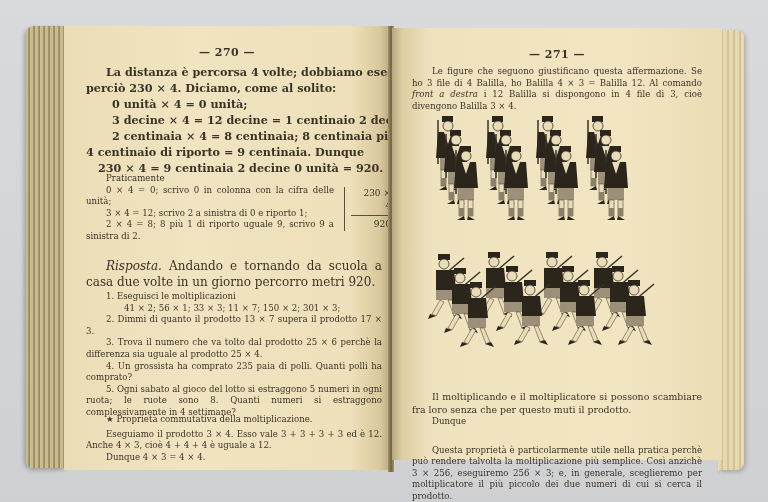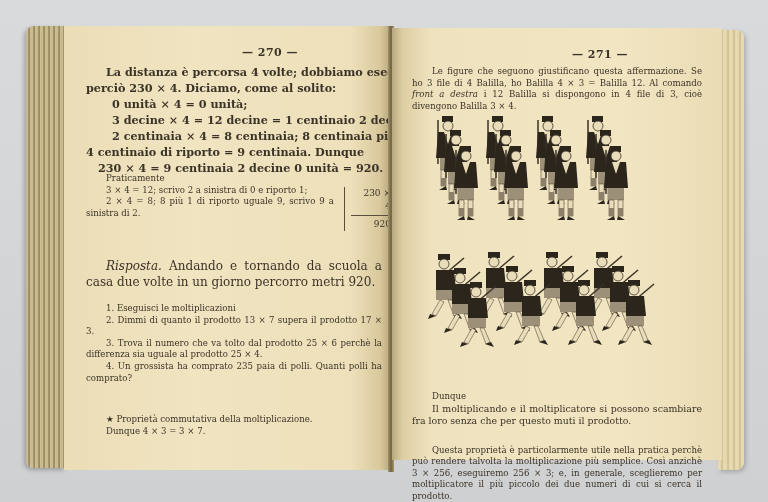--- a/index.html
+++ b/index.html
@@ -34,21 +34,21 @@
       background: linear-gradient(90deg, #ebddb6 0%, #f0e4c1 40%, #ede0ba 88%, #d9c89c 97%, #b9a97f 100%);
     }
     .page-right {
       left: 392px; width: 330px; top: 28px; height: 432px;
       background: linear-gradient(90deg, #b8a87e 0%, #ddcda2 3%, #efe3bf 12%, #f1e5c2 70%, #eadcb4 100%);
     }
     .gutter {
       position: absolute; left: 388px; top: 26px; width: 6px; height: 446px;
       background: linear-gradient(90deg, #a6956b, #6f6244 50%, #a6956b);
     }
-    .folio { position: absolute; width: 100%; text-align: center; top: 20px; font-size: 11px; font-weight: bold; letter-spacing: 0.5px; margin-left: 43px; }
+    .folio { position: absolute; width: 100%; text-align: center; top: 20px; font-size: 11px; font-weight: bold; letter-spacing: 0.5px; }
 
     .text { position: absolute; font-size: 11.2px; line-height: 16px; }
     .small { font-size: 8.6px; line-height: 11.6px; }
     .b { font-weight: normal; }
     .ind { text-indent: 20px; }
     .just { text-align: justify; }
     p { margin: 0; }
 
     
     .l-intro { left: 22px; top: 38px; width: 296px; font-weight: bold; }
@@ -59,21 +59,21 @@
     .prat { position: absolute; left: 22px; top: 147px; width: 296px; }
     .prat-text { width: 248px; }
     .prat-op {
       position: absolute; left: 258px; top: 14px; width: 40px;
       border-left: 1px solid #5a4f3c; padding-left: 6px; text-align: right;
       font-size: 9px; line-height: 13px;
     }
     .prat-op .rule { border-top: 1px solid #5a4f3c; margin-top: 2px; padding-top: 2px; }
 
     .l-answer { left: 22px; top: 232px; width: 296px; font-size: 12px; line-height: 16px; }
-    .l-ex { left: 22px; top: 277px; width: 296px; }
+    .l-ex { left: 22px; top: 265px; width: 296px; }
     .l-ex .expr { padding-left: 38px; }
     .l-comm { left: 22px; top: 388px; width: 296px; }
 
     
     .r-intro { left: 20px; top: 38px; width: 290px; }
     .r-concl { left: 20px; top: 363px; width: 290px; }
 
     .illus { position: absolute; }
     .illus-top { left: 38px; top: 84px; width: 220px; height: 130px; }
     .illus-bottom { left: 30px; top: 220px; width: 240px; height: 110px; }
@@ -94,44 +94,48 @@
       <div class="line pad">0 unità  × 4 =  0 unità;</div>
       <div class="line pad">3 decine × 4 = 12 decine = 1 centinaio 2 decine;</div>
       <div class="line pad">2 centinaia × 4 = 8 centinaia; 8 centinaia più</div>
       <div class="line">4 centinaio di riporto = 9 centinaia. Dunque</div>
       <div class="line center">230 × 4 = 9 centinaia 2 decine 0 unità = 920.</div>
     </div>
 
     <div class="prat small">
       <div class="prat-text">
         <p class="b ind">Praticamente</p>
+        <p class="ind just">0 × 4 = 0; scrivo 0 in colonna con la cifra delle unità;</p>
         <p class="ind just">3 × 4 = 12; scrivo 2 a sinistra di 0 e riporto 1;</p>
         <p class="ind just">2 × 4 = 8; 8 più 1 di riporto uguale 9, scrivo 9 a sinistra di 2.</p>
       </div>
       <div class="prat-op">
         <div>230 ×</div>
         <div class="b">4</div>
         <div class="rule">920</div>
       </div>
     </div>
 
     <div class="text l-answer just ind">
       <i>Risposta.</i><span> Andando e tornando da scuola a casa due volte in un giorno percorro metri 920.</span>
     </div>
 
     <div class="text small l-ex">
       <p class="ind b"><span>1.</span> <span>Eseguisci le moltiplicazioni</span></p>
+      <p class="expr b">41 × 2; 56 × 1; 33 × 3; 11 × 7; 150 × 2; 301 × 3;</p>
       <p class="ind just b"><span>2.</span> <span>Dimmi di quanto il prodotto 13 × 7 supera il prodotto 17 × 3.</span></p>
       <p class="ind just b"><span>3.</span> <span>Trova il numero che va tolto dal prodotto 25 × 6 perchè la differenza sia uguale al prodotto 25 × 4.</span></p>
       <p class="ind just b"><span>4.</span> <span>Un grossista ha comprato 235 paia di polli. Quanti polli ha comprato?</span></p>
+      <p class="ind just b"><span>5.</span> <span>Ogni sabato al gioco del lotto si estraggono 5 numeri in ogni ruota; le ruote sono 8. Quanti numeri si estraggono complessivamente in 4 settimane?</span></p>
     </div>
 
     <div class="text small l-comm">
       <p class="b ind">★ Proprietà commutativa della moltiplicazione.</p>
-      <p class="ind">Dunque 4 × 3 = 3 × 7.</p>
+      <p class="ind just" style="margin-top:3px">Eseguiamo il prodotto 3 × 4. Esso vale 3 + 3 + 3 + 3 ed è 12. Anche 4 × 3, cioè 4 + 4 + 4 è uguale a 12.</p>
+      <p class="ind">Dunque 4 × 3 = 4 × 4.</p>
     </div>
   </div>
 
   <div class="gutter"></div>
 
   <div class="page page-right">
     <div class="folio">— 271 —</div>
 
     <div class="text small r-intro just ind">
       <span>Le figure che seguono giustificano questa affermazione. Se ho 3 file di 4 Balilla, ho Balilla 4 × 3 = Balilla 12. Al comando </span><i>front a destra</i><span> i 12 Balilla si dispongono in 4 file di 3, cioè divengono Balilla 3 × 4.</span>
@@ -192,18 +196,18 @@
           <use href="#march" x="146" y="26"></use>
           <use href="#march" x="196" y="26"></use>
         <use href="#march" x="54" y="42"></use>
           <use href="#march" x="108" y="40"></use>
           <use href="#march" x="162" y="40"></use>
           <use href="#march" x="212" y="40"></use>
       </g>
     </svg>
 
     <div class="text small r-concl">
+      <p class="ind just b" style="font-size:9.4px;line-height:12.5px">Il moltiplicando e il moltiplicatore si possono scambiare fra loro senza che per questo muti il prodotto.</p>
       <p class="ind">Dunque</p>
-      <p class="ind just b" style="font-size:9.4px;line-height:12.5px">Il moltiplicando e il moltiplicatore si possono scambiare fra loro senza che per questo muti il prodotto.</p>
       <p class="ind just" style="margin-top:17px">Questa proprietà è particolarmente utile nella pratica perchè può rendere talvolta la moltiplicazione più semplice. Così anzichè 3 × 256, eseguiremo 256 × 3; e, in generale, sceglieremo per moltiplicatore il più piccolo dei due numeri di cui si cerca il prodotto.</p>
     </div>
   </div>
 </div>
 
 </body></html>

